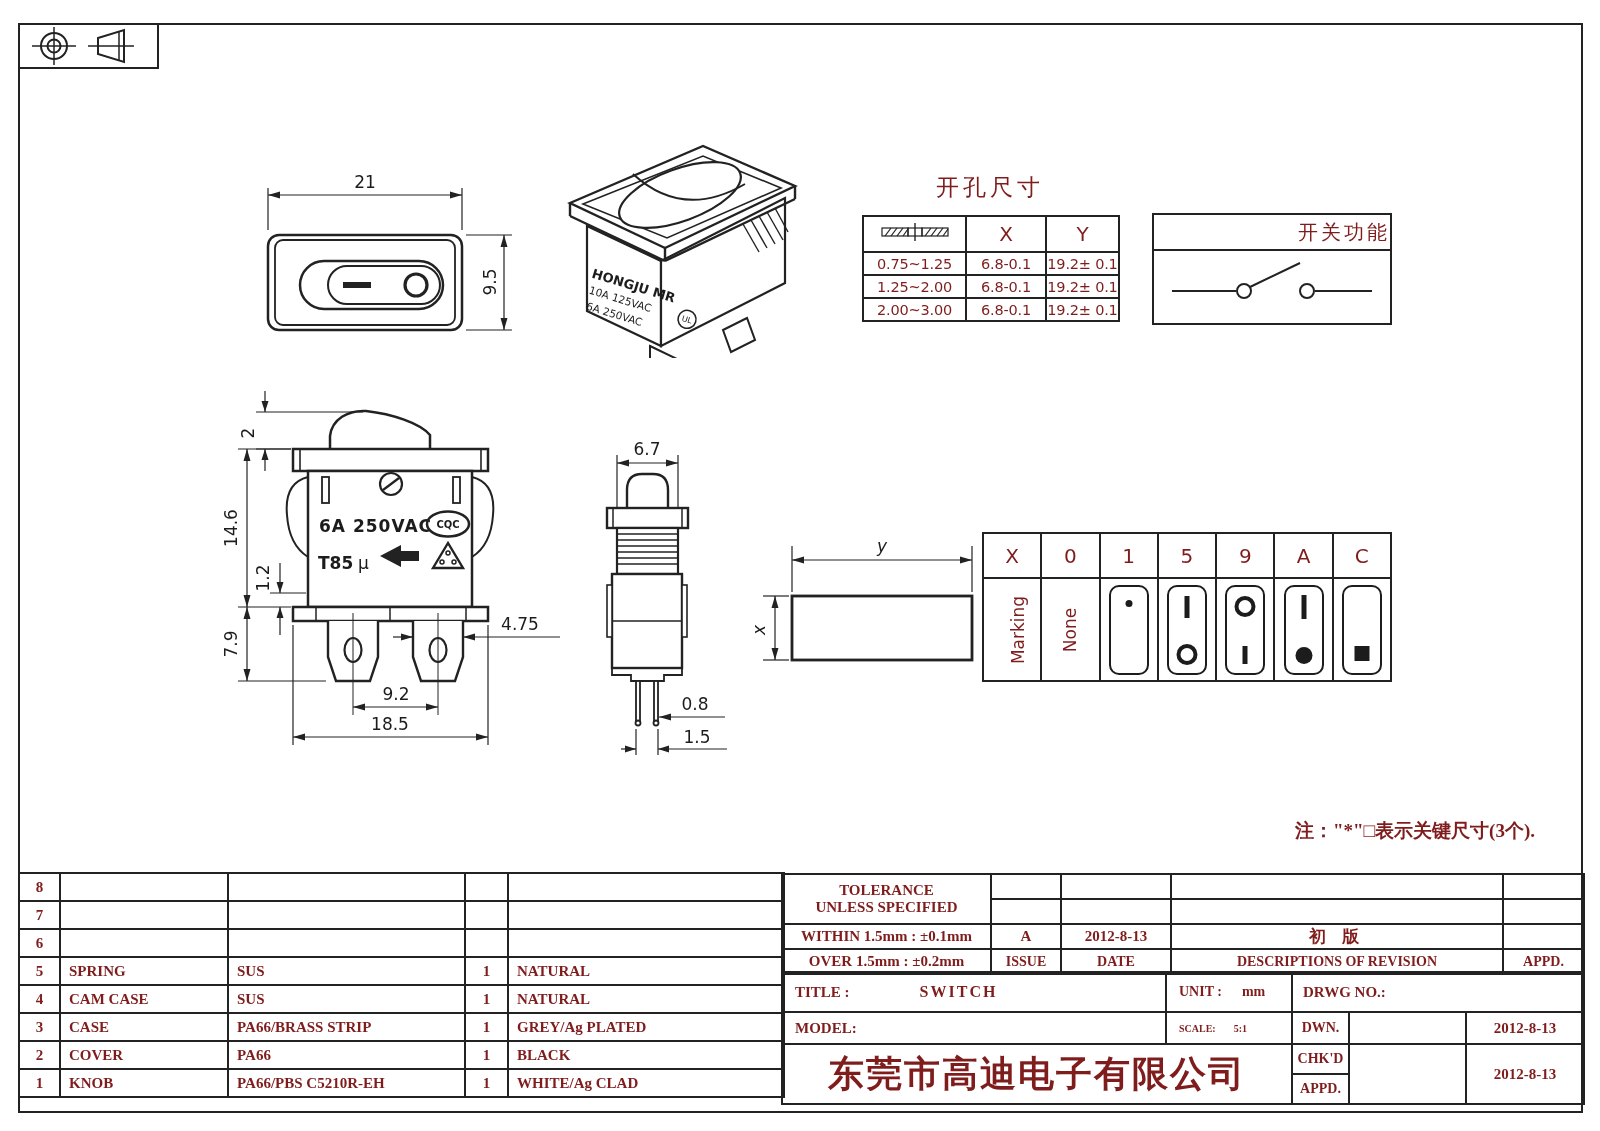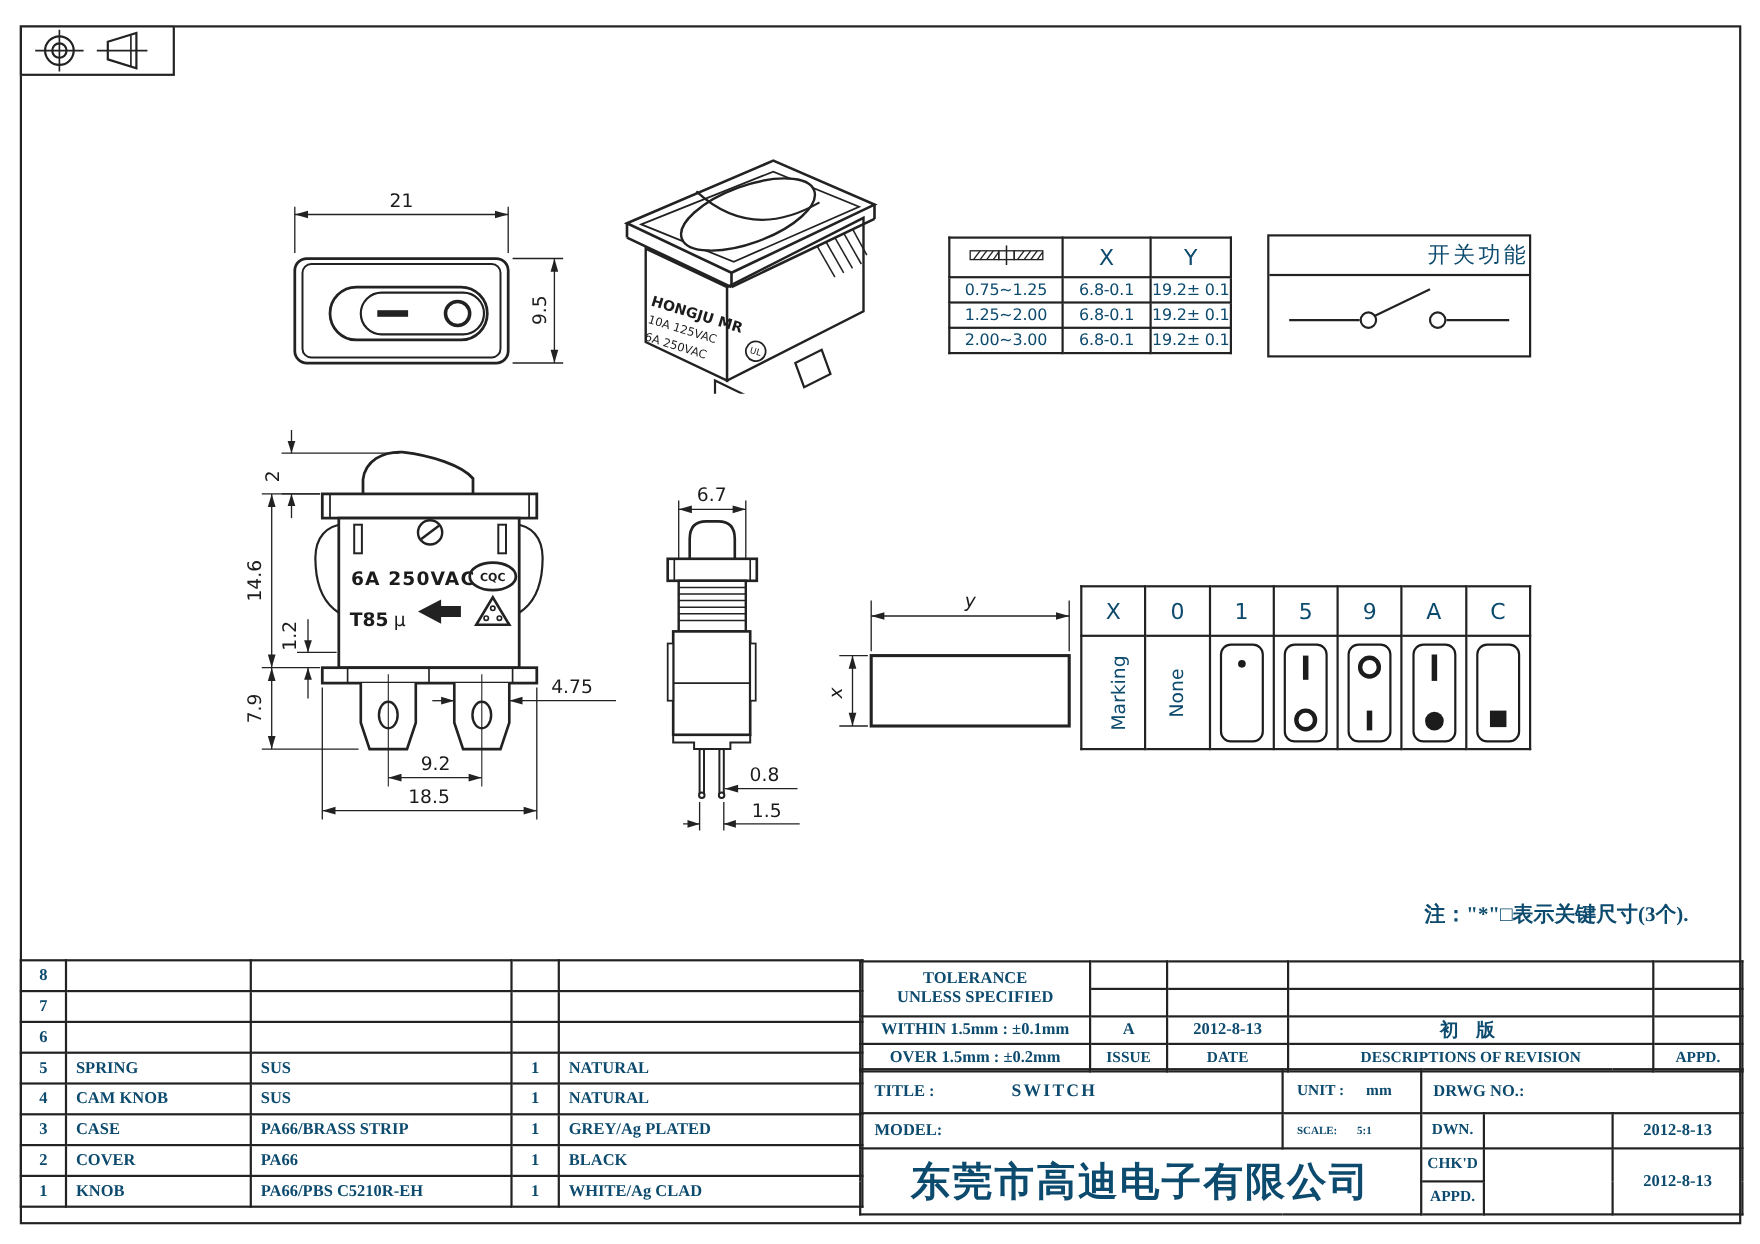--- a/index.html
+++ b/index.html
@@ -1,17 +1,17 @@
 <!DOCTYPE html>
 <html><head>
 <meta charset="utf-8">
 <style>
   html,body{margin:0;padding:0;background:#e8e8e8;}
   .sheet{position:relative;width:1600px;height:1131px;background:#fff;
-         font-family:"Liberation Serif",serif;color:#0c4a6e;overflow:hidden;}
+         font-family:"Liberation Serif",serif;color:#7f1d1d;overflow:hidden;}
   .abs{position:absolute;}
   .frame{left:18px;top:23px;width:1561px;height:1086px;border:2.5px solid #222;}
   .projbox{left:18px;top:23px;width:137px;height:42px;border:2.5px solid #222;background:#fff;}
   svg text{fill:#1c1c1c;}
   .dim{font-family:"DejaVu Sans",sans-serif;font-size:17px;}
   .sect-title{font-size:23px;letter-spacing:4px;text-align:center;font-family:"Liberation Serif",serif;}
   table{border-collapse:collapse;table-layout:fixed;}
   td{border:2px solid #222;padding:0;overflow:hidden;white-space:nowrap;}
   .ct td{text-align:center;font-family:"DejaVu Sans",sans-serif;}
   .ct .hd{font-size:20px;}
@@ -119,20 +119,21 @@
       <text x="140" y="165" text-anchor="middle" font-family="DejaVu Sans,sans-serif" font-size="8">UL</text>
     </g>
 
     <g fill="#fff" stroke="#222" stroke-width="2">
       <polygon points="95,218 122,231 122,254 108,260 95,247"></polygon>
       <ellipse cx="108" cy="241" rx="8" ry="6" transform="rotate(18 108 241)"></ellipse>
       <polygon points="168,202 192,190 200,212 176,224"></polygon>
     </g>
   </svg>
 
+  <div class="abs sect-title" style="left:862px;top:172px;width:256px;">开孔尺寸</div>
   <table class="abs ct" style="left:862px;top:215px;width:256px;">
     <colgroup>
         <col style="width:103px">
         <col style="width:80px">
         <col style="width:73px">
       </colgroup>
     <tbody>
         <tr style="height:36px;">
       <td>
         <svg width="72" height="18">
@@ -439,21 +440,21 @@
     </tr>
     <tr>
       <td class="c">5</td>
       <td class="l">SPRING</td>
       <td class="l">SUS</td>
       <td class="c">1</td>
       <td class="l">NATURAL</td>
     </tr>
     <tr>
       <td class="c">4</td>
-      <td class="l">CAM KNOB</td>
+      <td class="l">CAM CASE</td>
       <td class="l">SUS</td>
       <td class="c">1</td>
       <td class="l">NATURAL</td>
     </tr>
     <tr>
       <td class="c">3</td>
       <td class="l">CASE</td>
       <td class="l">PA66/BRASS STRIP</td>
       <td class="c">1</td>
       <td class="l">GREY/Ag PLATED</td>

